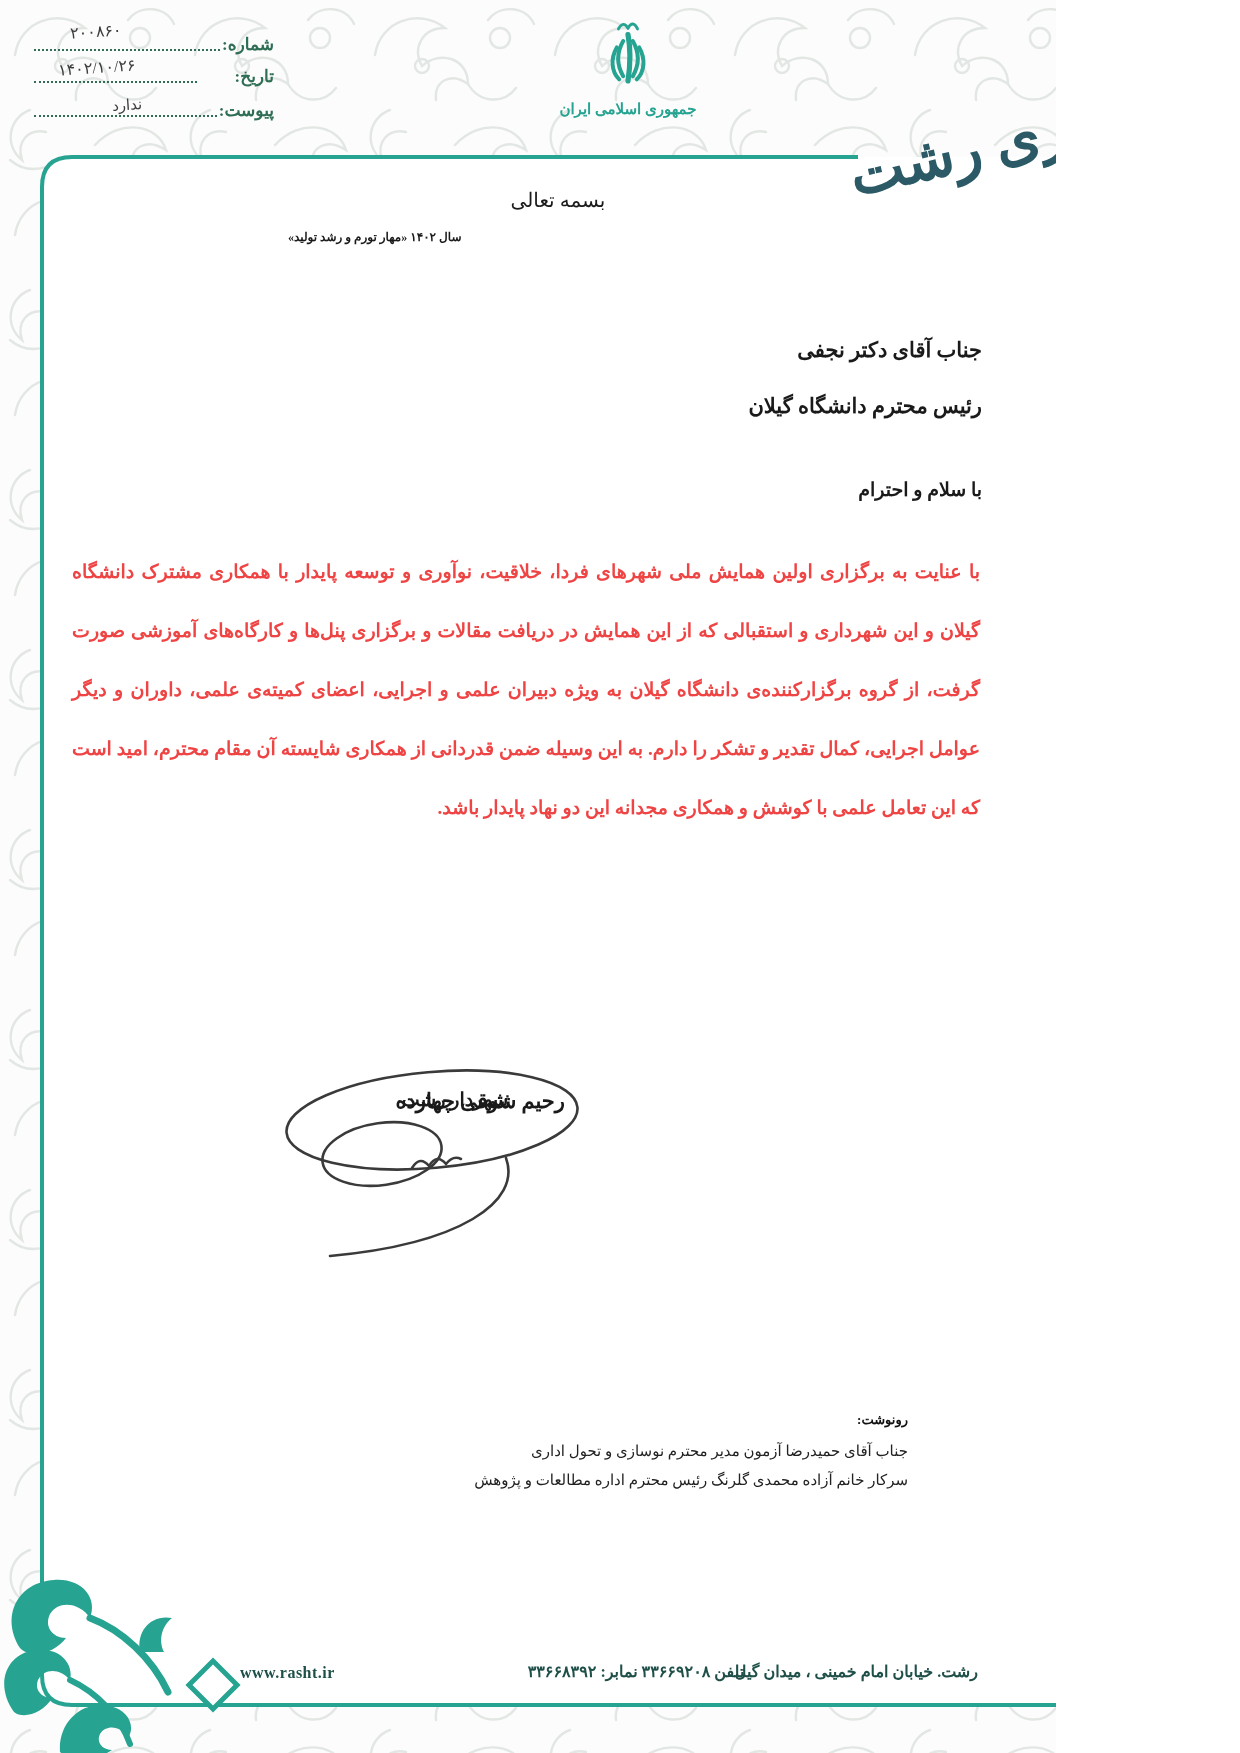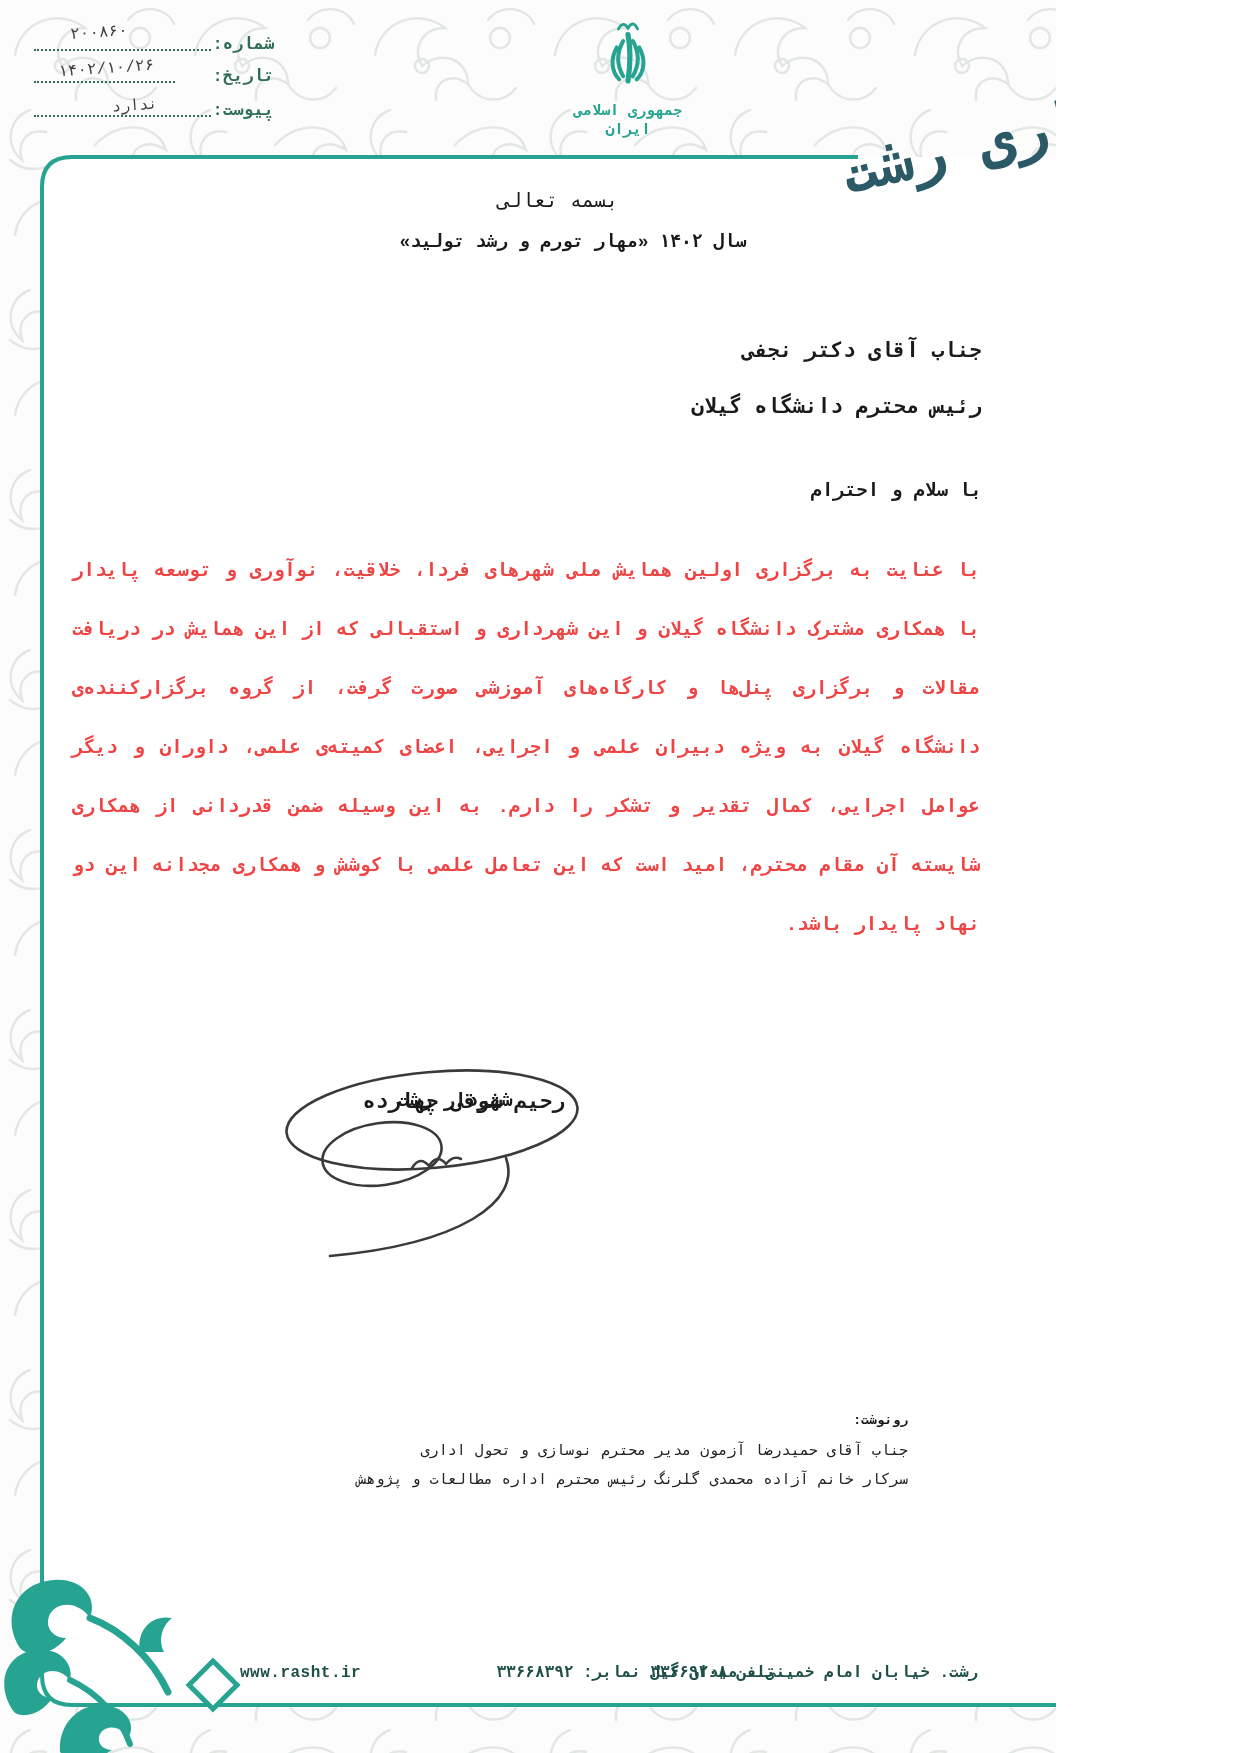--- a/index.html
+++ b/index.html
@@ -1,20 +1,20 @@
 <!DOCTYPE html>
 <html lang="fa"><head>
 <meta charset="utf-8">
 <style>
   * { margin:0; padding:0; box-sizing:border-box; }
   body { background:#ffffff; }
   .page {
     position:relative; width:1056px; height:1753px; overflow:hidden;
     background:#fbfcfb;
-    font-family:Liberation Mono, monospace;
+    font-family:Liberation Serif, serif;
     color:#1a1a1a;
   }
   .abs { position:absolute; }
   svg.bg { position:absolute; left:0; top:0; }
 
   
   .field-row { position:absolute; display:flex; align-items:flex-end; direction:rtl; width:240px; left:34px; }
   .field-label { color:#2f6e55; font-weight:bold; font-size:17px; white-space:nowrap; line-height:1; }
   .field-leader { flex:1; border-bottom:2px dotted #2f6e55; margin:0 2px 2px 0; height:1px; }
   .field-value { position:absolute; color:#3d3d3d; font-size:16px; white-space:nowrap; transform:rotate(-4deg); }
@@ -23,21 +23,21 @@
   .emblem-caption { margin-top:0; color:#26a391; font-size:15px; font-weight:bold; direction:rtl; }
 
   .calligraphy {
     left:826px; top:104px; width:410px; text-align:center;
     font-size:58px; font-weight:bold; color:#2b5a66; direction:rtl;
     transform:rotate(-13deg); transform-origin:50% 50%; line-height:1.1;
     letter-spacing:-1px;
   }
 
   .besmele { left:438px; top:188px; width:240px; text-align:center; font-size:20px; direction:rtl; }
-  .slogan  { left:306px; top:230px; width:440px; text-align:right; font-size:18px; font-weight:bold; direction:rtl; }
+  .slogan  { left:288px; top:230px; width:440px; text-align:left; font-size:12px; font-weight:bold; direction:rtl; }
 
   .recipient-name  { right:74px; top:338px; font-size:21px; font-weight:bold; direction:rtl; }
   .recipient-title { right:74px; top:394px; font-size:21px; font-weight:bold; direction:rtl; }
   .salutation      { right:74px; top:478px; font-size:19px; font-weight:bold; direction:rtl; }
 
   .body-par {
     left:72px; right:76px; top:542px; direction:rtl;
     text-align:justify; text-align-last:right;
     font-size:19px; font-weight:bold; line-height:59px; color:#ef4444;
   }

